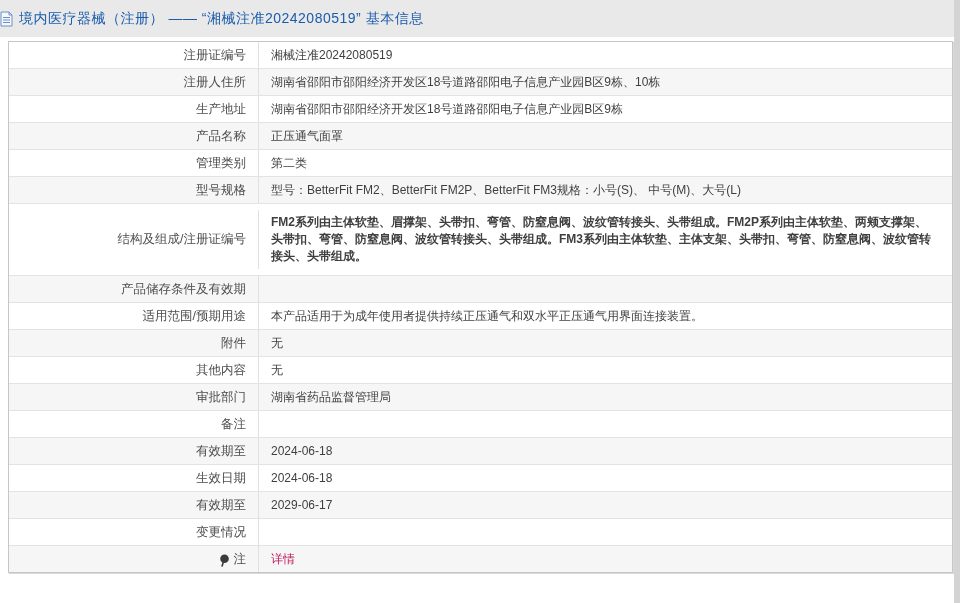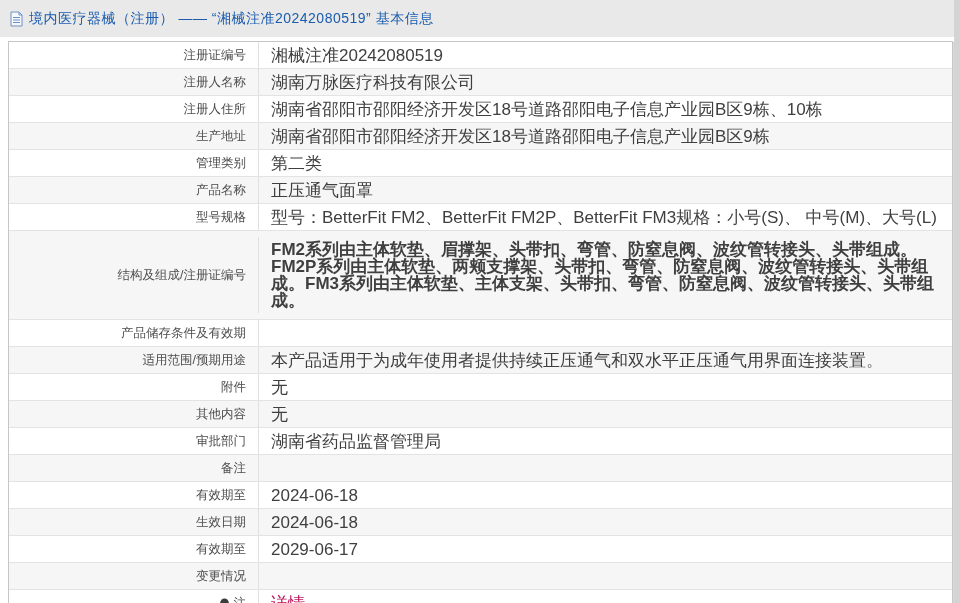--- a/index.html
+++ b/index.html
@@ -13,21 +13,21 @@
   
   .right-strip{
     position:absolute;top:0;right:0;width:6px;height:603px;
     background:#d4d4d4;
   }
   
   .header-bar{
     position:absolute;top:0;left:0;right:6px;height:37px;
     background:#e9e9e9;
     display:flex;align-items:center;
-    padding-left:10px;box-sizing:border-box;
+    box-sizing:border-box;
   }
   .doc-icon{display:inline-flex;margin-right:6px;}
   .header-title{
     color:#1b5cad;
     font-size:14px;
     letter-spacing:0.5px;
   }
   
   .info-table{
     position:absolute;top:41px;left:8px;
@@ -58,21 +58,21 @@
     padding:4px 12px 4px 6px;
     color:#4d4d4d;
     font-size:12.5px;
   }
   .cell-value{
     flex:1;
     display:flex;
     align-items:center;
     padding:4px 14px 4px 12px;
     color:#3f3f3f;
-    font-size:17px;
+    font-size:12px;
     line-height:17px;
     box-sizing:border-box;
   }
   .cell-value .wrap{display:block;font-weight:bold;}
   .cell-value a{
     color:#be185d;
     text-decoration:none;
     cursor:pointer;
   }
   .pin-icon{display:inline-flex;margin-right:4px;position:relative;top:1px;}
@@ -92,38 +92,34 @@
   </span>
   <span class="header-title">境内医疗器械（注册） —— “湘械注准20242080519” 基本信息</span>
 </div>
 
 <div class="info-table">
   <div class="row">
     <div class="cell-label">注册证编号</div>
     <div class="cell-value">湘械注准20242080519</div>
   </div>
   <div class="row">
-    <div class="cell-label">注册人名称</div>
-    <div class="cell-value">湖南万脉医疗科技有限公司</div>
-  </div>
-  <div class="row">
     <div class="cell-label">注册人住所</div>
     <div class="cell-value">湖南省邵阳市邵阳经济开发区18号道路邵阳电子信息产业园B区9栋、10栋</div>
   </div>
   <div class="row">
     <div class="cell-label">生产地址</div>
     <div class="cell-value">湖南省邵阳市邵阳经济开发区18号道路邵阳电子信息产业园B区9栋</div>
   </div>
   <div class="row">
+    <div class="cell-label">产品名称</div>
+    <div class="cell-value">正压通气面罩</div>
+  </div>
+  <div class="row">
     <div class="cell-label">管理类别</div>
     <div class="cell-value">第二类</div>
-  </div>
-  <div class="row">
-    <div class="cell-label">产品名称</div>
-    <div class="cell-value">正压通气面罩</div>
   </div>
   <div class="row">
     <div class="cell-label">型号规格</div>
     <div class="cell-value">型号：BetterFit FM2、BetterFit FM2P、BetterFit FM3规格：小号(S)、 中号(M)、大号(L)</div>
   </div>
   <div class="row" style="padding:6px 0;">
     <div class="cell-label">结构及组成/注册证编号</div>
     <div class="cell-value">
         <span class="wrap">FM2系列由主体软垫、眉撑架、头带扣、弯管、防窒息阀、波纹管转接头、头带组成。FM2P系列由主体软垫、两颊支撑架、头带扣、弯管、防窒息阀、波纹管转接头、头带组成。FM3系列由主体软垫、主体支架、头带扣、弯管、防窒息阀、波纹管转接头、头带组成。</span>
       </div>

